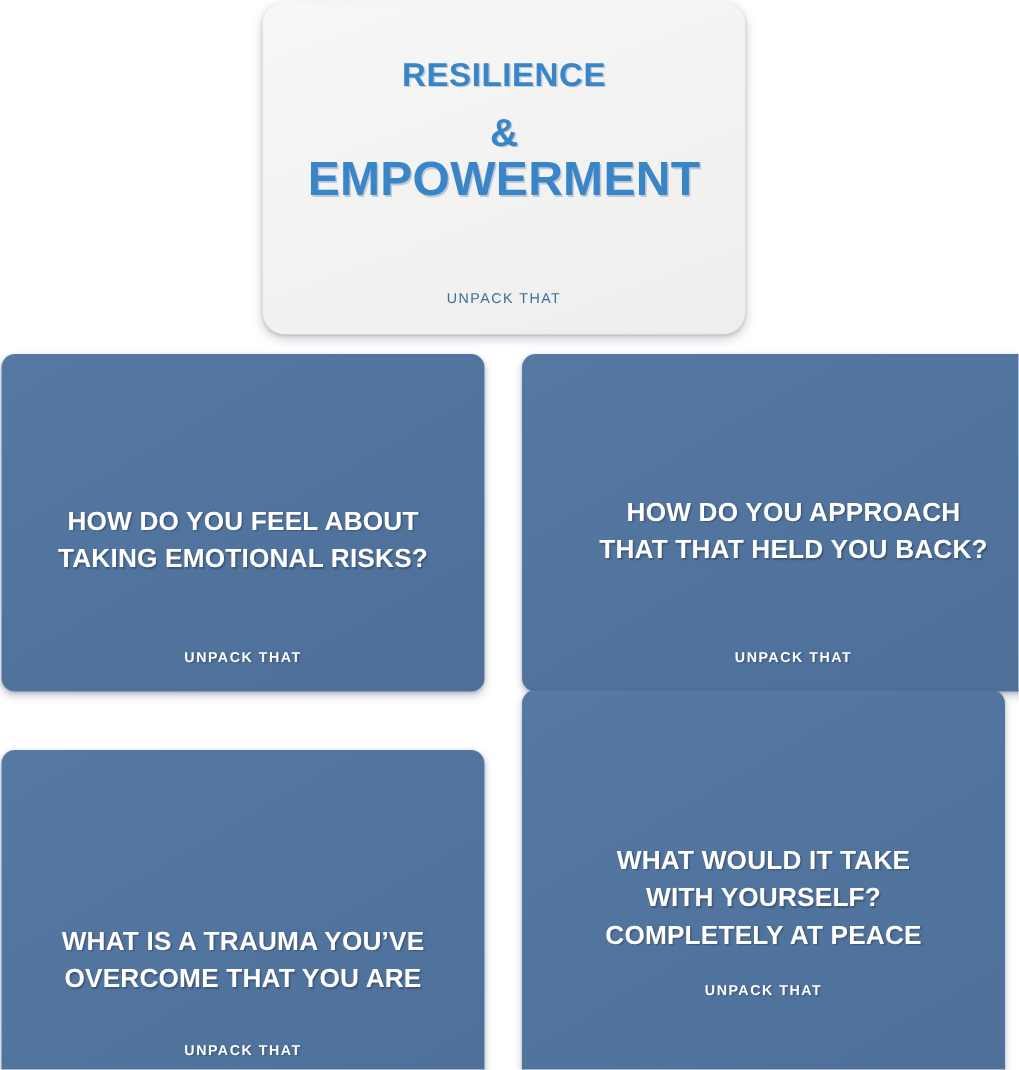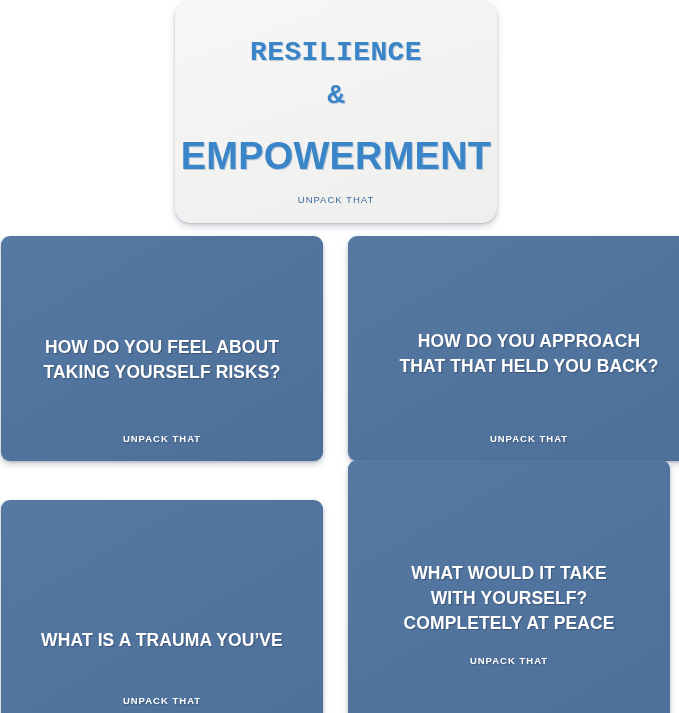--- a/index.html
+++ b/index.html
@@ -39,33 +39,32 @@
     padding-top: 38px;
   }
   .title-card .title-lines {
     width: 100%;
     text-align: center;
     color: #3a85c8;
     font-weight: bold;
     line-height: 1.0;
   }
   .title-line-1 {
-    font-size: 28px;
+    font-size: 22px;
     letter-spacing: 0.4px;
     text-shadow: 1px 1px 0 rgba(120,150,185,0.45);
-    font-family: Liberation Mono, monospace;
   }
   .title-amp {
     font-size: 26px;
     margin-top: 14px;
     text-shadow: 1px 1px 0 rgba(120,150,185,0.45);
   }
   .title-line-2 {
-    font-size: 38px;
-    margin-top: 30px;
+    font-size: 32px;
+    margin-top: 2px;
     letter-spacing: 0.2px;
     text-shadow: 1px 1px 0 rgba(120,150,185,0.45);
   }
   .title-card .footer-mark {
     position: absolute;
     left: 0;
     right: 0;
     top: 193px;
     text-align: center;
     color: #3a6ea0;
@@ -136,36 +135,37 @@
     <div class="title-line-1">RESILIENCE</div>
     <div class="title-amp">&amp;</div>
     <div class="title-line-2">EMPOWERMENT</div>
   </div>
   <div class="footer-mark">UNPACK THAT</div>
 </div>
 
 <div class="card q-card card-tl">
   <div class="q-text">
     <div>HOW DO YOU FEEL ABOUT</div>
-    <div>TAKING YOURSELF RISKS?</div>
+    <div>TAKING EMOTIONAL RISKS?</div>
   </div>
   <div class="footer-mark">UNPACK THAT</div>
 </div>
 
 <div class="card q-card card-tr">
   <div class="q-text">
     <div>HOW DO YOU APPROACH</div>
     <div>THAT THAT HELD YOU BACK?</div>
   </div>
   <div class="footer-mark">UNPACK THAT</div>
 </div>
 
 <div class="card q-card card-bl">
   <div class="q-text">
     <div>WHAT IS A TRAUMA YOU’VE</div>
+    <div>OVERCOME THAT YOU ARE</div>
   </div>
   <div class="footer-mark">UNPACK THAT</div>
 </div>
 
 <div class="card q-card card-br">
   <div class="q-text">
     <div>WHAT WOULD IT TAKE</div>
     <div>WITH YOURSELF?</div>
     <div>COMPLETELY AT PEACE</div>
   </div>

